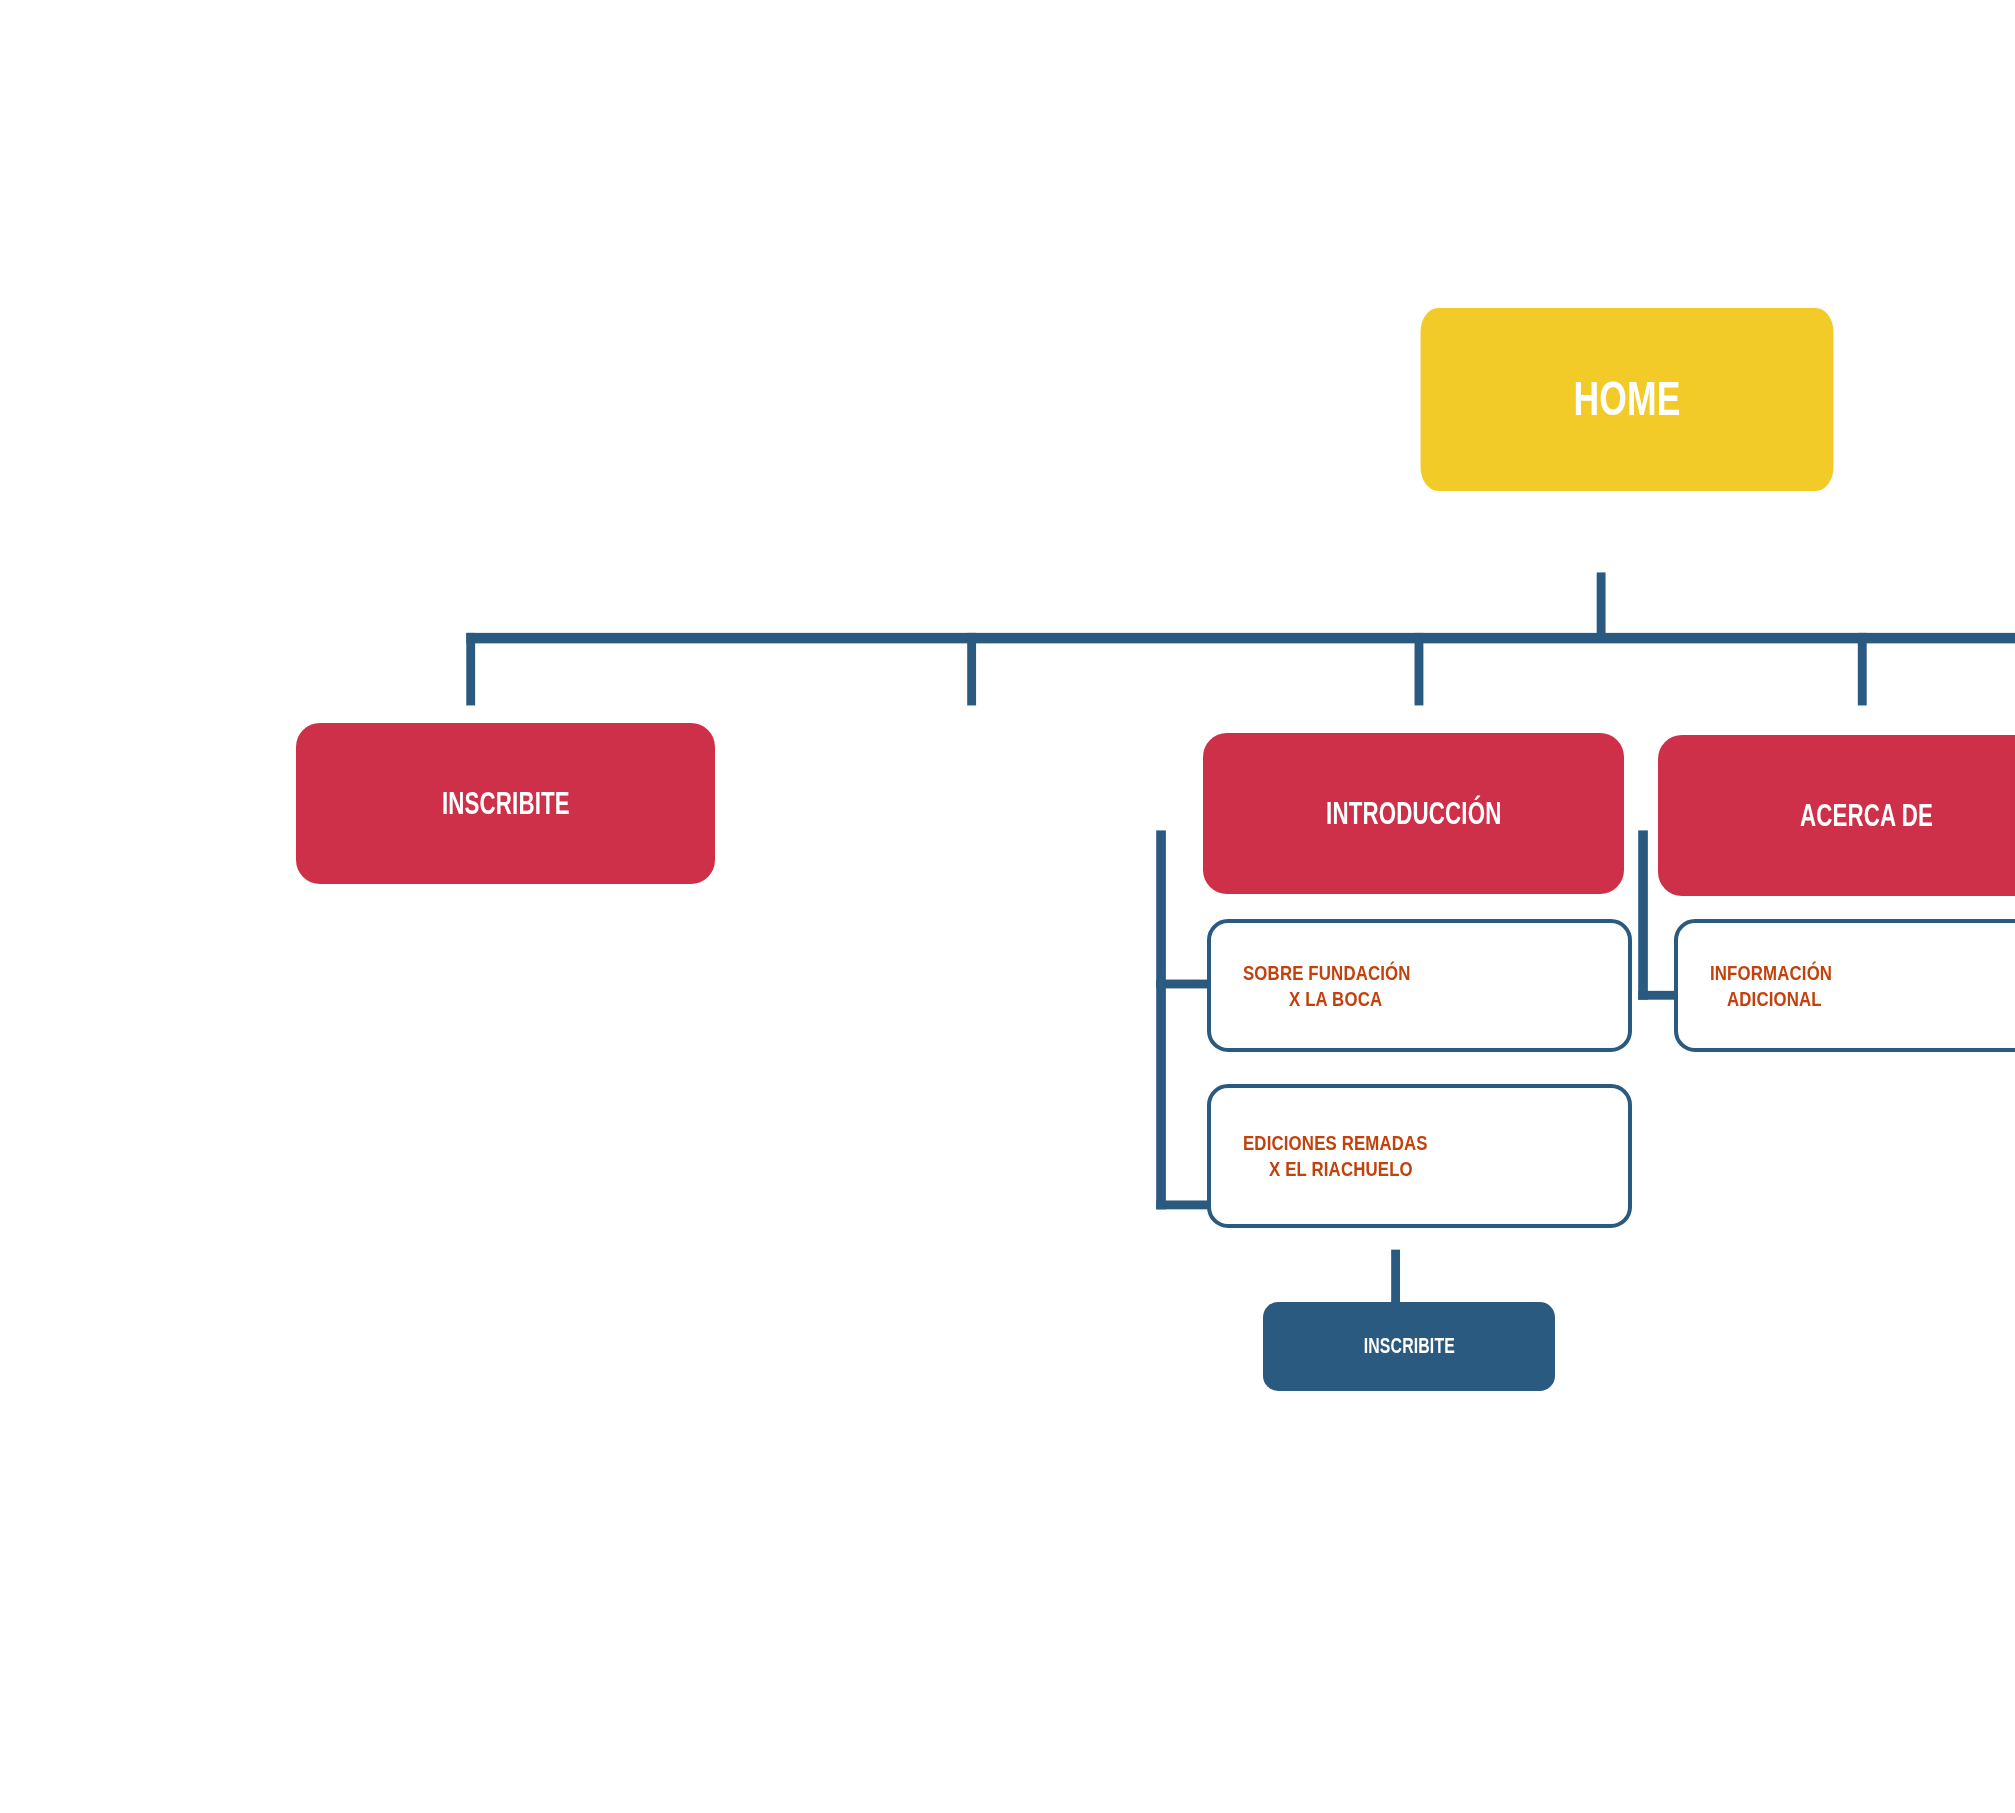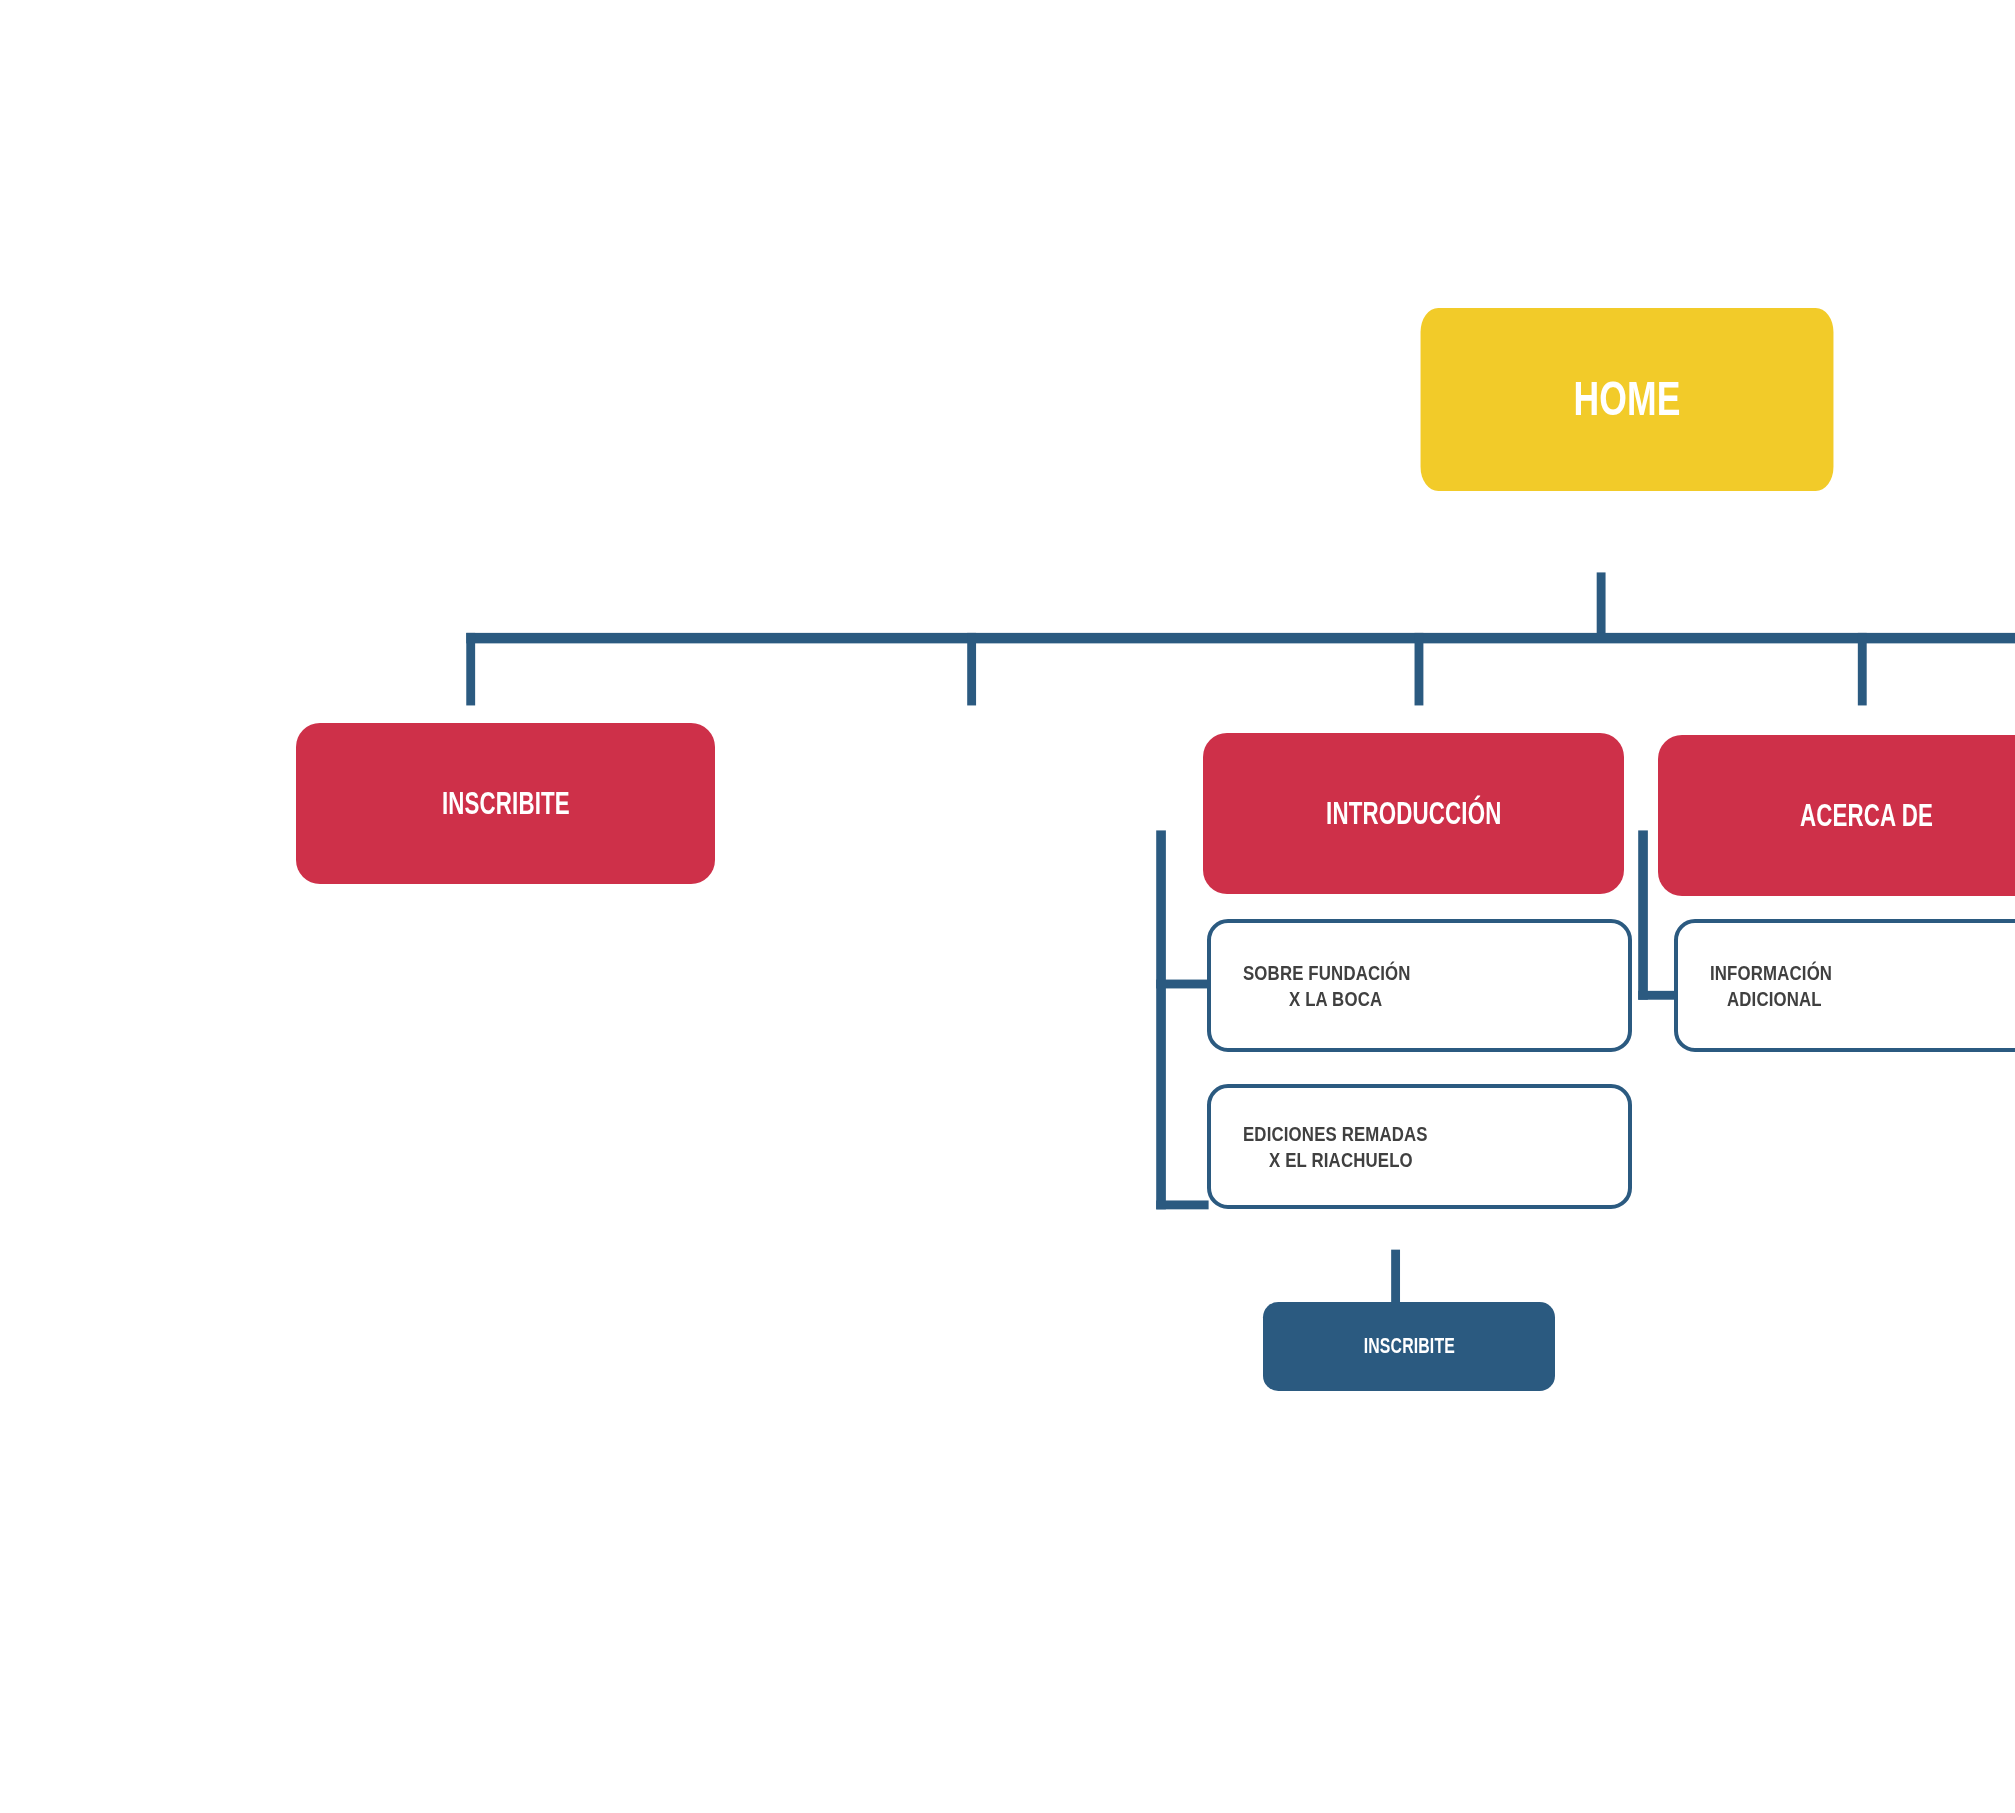--- a/index.html
+++ b/index.html
@@ -43,21 +43,21 @@
   .node-home .label-inner { transform: scaleX(1); }
   .node-primary {
     background: #CE3049;
     color: #ffffff;
     border-radius: 24px;
     font-size: 31px;
     font-weight: 700;
   }
   .node-secondary {
     background: #ffffff;
-    color: #404040;
+    color: #c2410c;
     border: 4.4px solid #2B5A80;
     border-radius: 21px;
     font-size: 21px;
     font-weight: 700;
     justify-content: flex-start;
     padding-left: 32px;
   }
   .node-cta {
     background: #2B5A80;
     color: #ffffff;
@@ -127,21 +127,21 @@
     <span class="squish">ACERCA DE</span>
   </div>
 
   <div class="node node-secondary" style="left:1207px; top:919px; width:425px; height:133px;">
     <span>
       <span class="squish-left">SOBRE FUNDACIÓN</span><br>
       <span class="squish-left">X LA BOCA</span>
     </span>
   </div>
 
-  <div class="node node-secondary" style="left:1207px; top:1084px; width:425px; height:125px;">
+  <div class="node node-secondary" style="left:1207px; top:1084px; width:425px; height:144px;">
     <span>
       <span class="squish-left">EDICIONES REMADAS</span><br>
       <span class="squish-left">X EL RIACHUELO</span>
     </span>
   </div>
 
   <div class="node node-secondary" style="left:1674px; top:919px; width:387px; height:133px;">
     <span>
       <span class="squish-left">INFORMACIÓN</span><br>
       <span class="squish-left">ADICIONAL</span>

